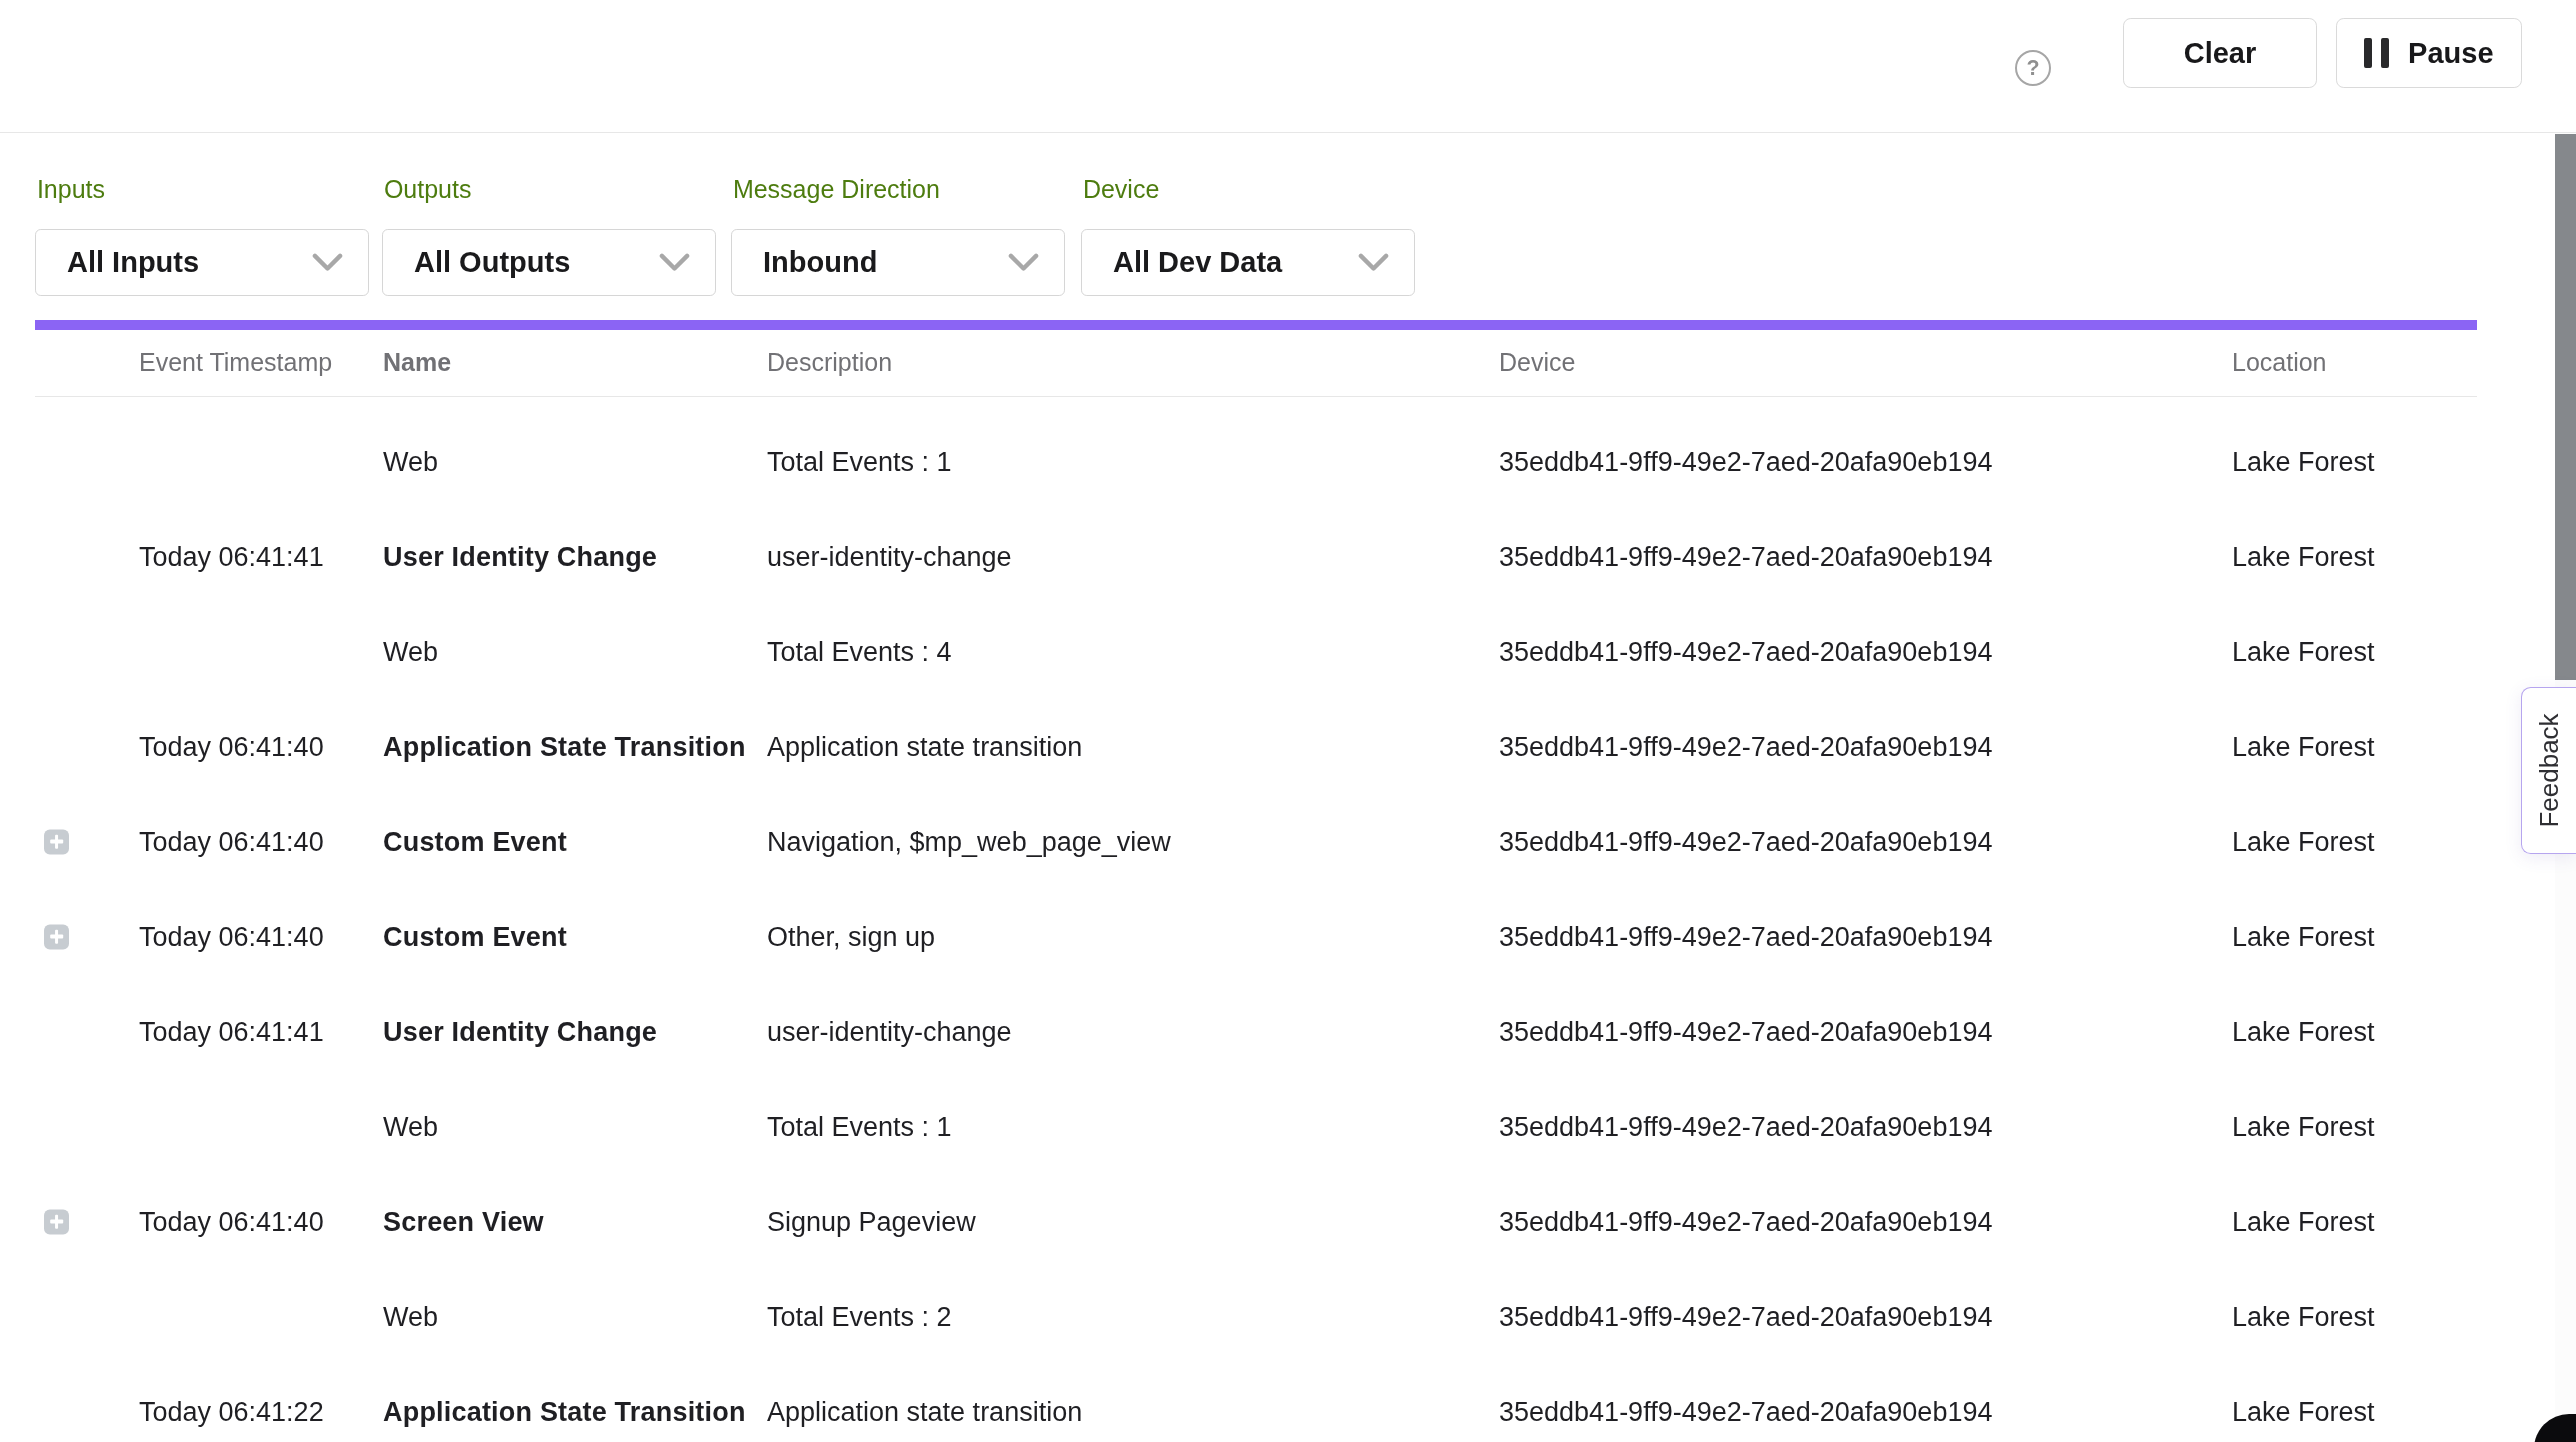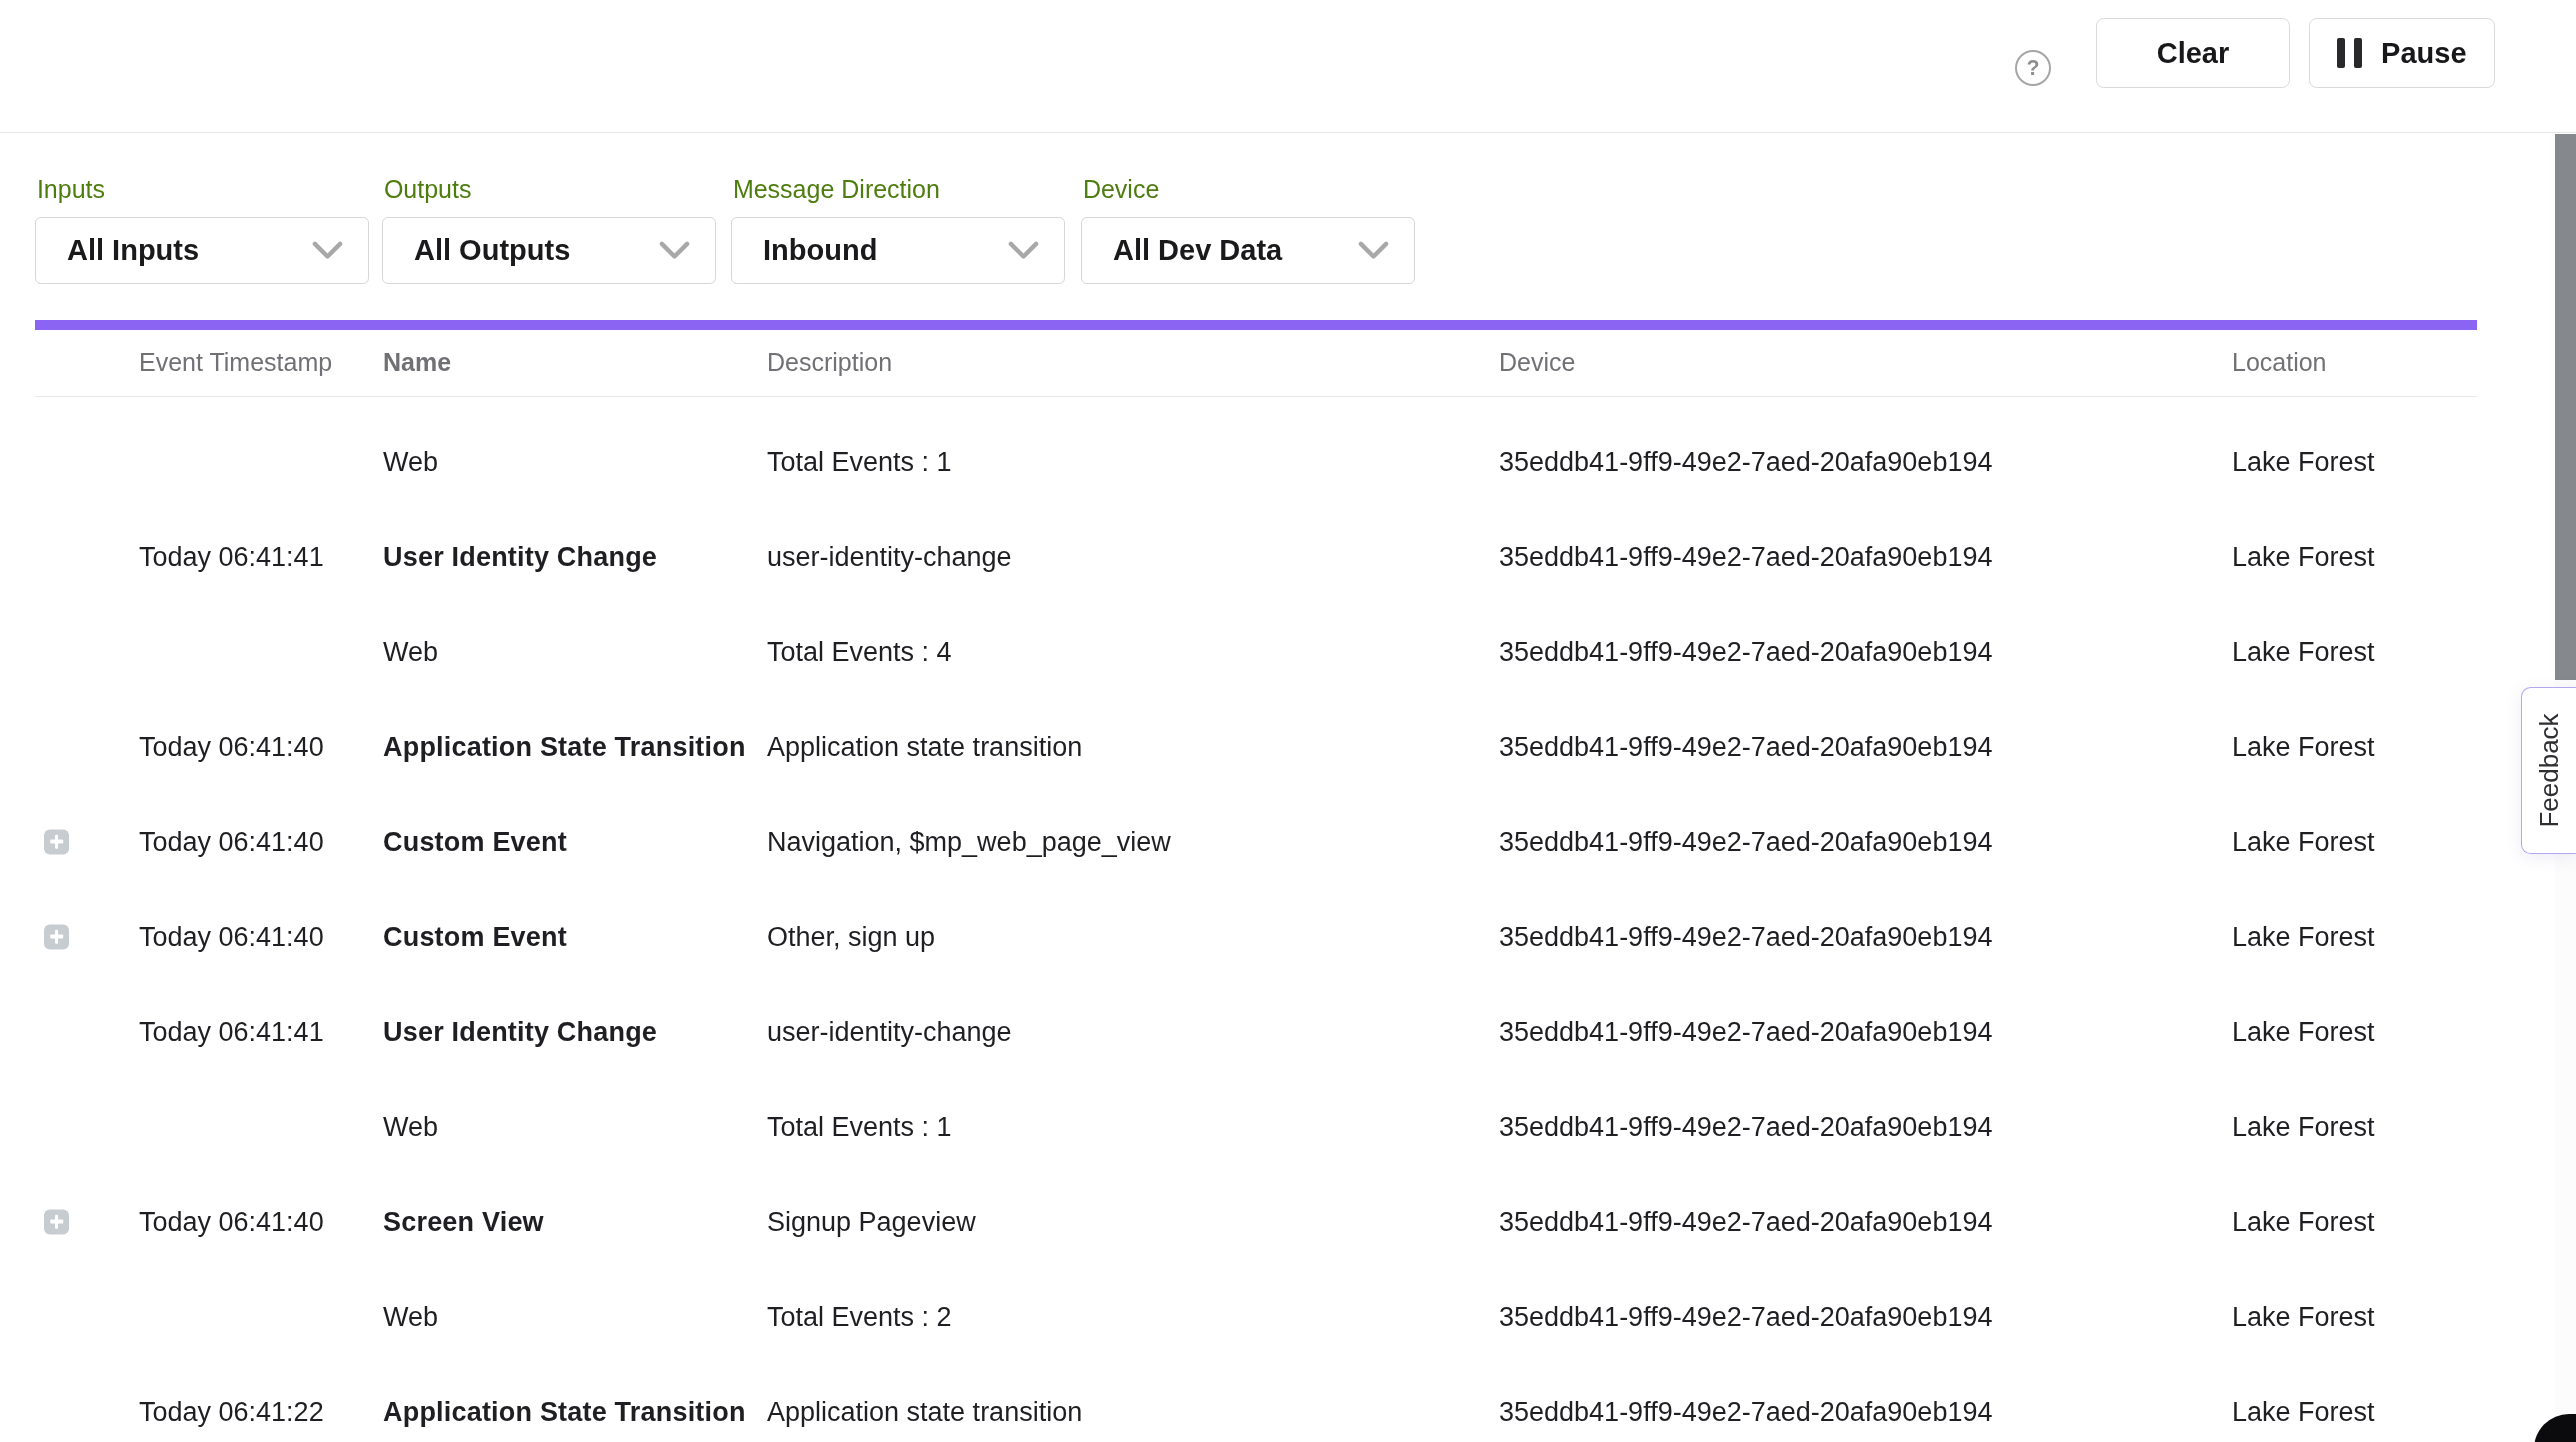--- a/index.html
+++ b/index.html
@@ -39,33 +39,33 @@
     position: absolute; left: 2015px; top: 50px; width: 36px; height: 36px;
     border: 2.9px solid #a6a6a6; border-radius: 50%;
     color: #8f8f8f; font-size: 21.4px; font-weight: 700;
     display: flex; align-items: center; justify-content: center;
     background: #fff; cursor: pointer;
   }
   .btn {
     position: absolute; top: 18.4px; height: 70px;
     background: #fff; border: 1.9px solid #dadada; border-radius: 7.8px;
     display: flex; align-items: center; justify-content: center;
-    font-size: 29px; font-weight: 700; color: #18181a; cursor: pointer;
+    font-size: 29px; font-weight: 700; color: #18181a; cursor: pointer; margin-left: 27px;
   }
   .btn-clear { left: 2096px; width: 194px; }
   .btn-pause { left: 2309px; width: 186px; gap: 19.4px; justify-content: center; }
   .pause-icon { display: flex; gap: 8.7px; }
   .pause-icon i { display: block; width: 7.8px; height: 30px; background: #29292b; border-radius: 1.9px; }
 
   
   .filter-group { position: absolute; top: 175px; }
   .fg-0 { left: 35px; }  .fg-1 { left: 382px; }  .fg-2 { left: 731px; }  .fg-3 { left: 1081px; }
   .filter-label { font-size: 25px; color: #4d7c0f; margin-left: 1.9px; }
   .filter-select {
-    margin-top: 13px; width: 334px; height: 67px;
+    margin-top: 25px; width: 334px; height: 67px;
     border: 1.9px solid var(--border-ctrl); border-radius: 5.8px;
     display: flex; align-items: center; padding: 0 25px 0 31px;
     background: #fff; cursor: pointer;
   }
   .filter-value { flex: 1; font-size: 29px; font-weight: 700; color: #1a1a1c; white-space: nowrap; }
   .chevron { flex: 0 0 auto; display: block; }
 
   
   .stream-bar { position: absolute; left: 35px; top: 320px; width: 2442px; height: 9.7px; background: var(--accent); }
 

